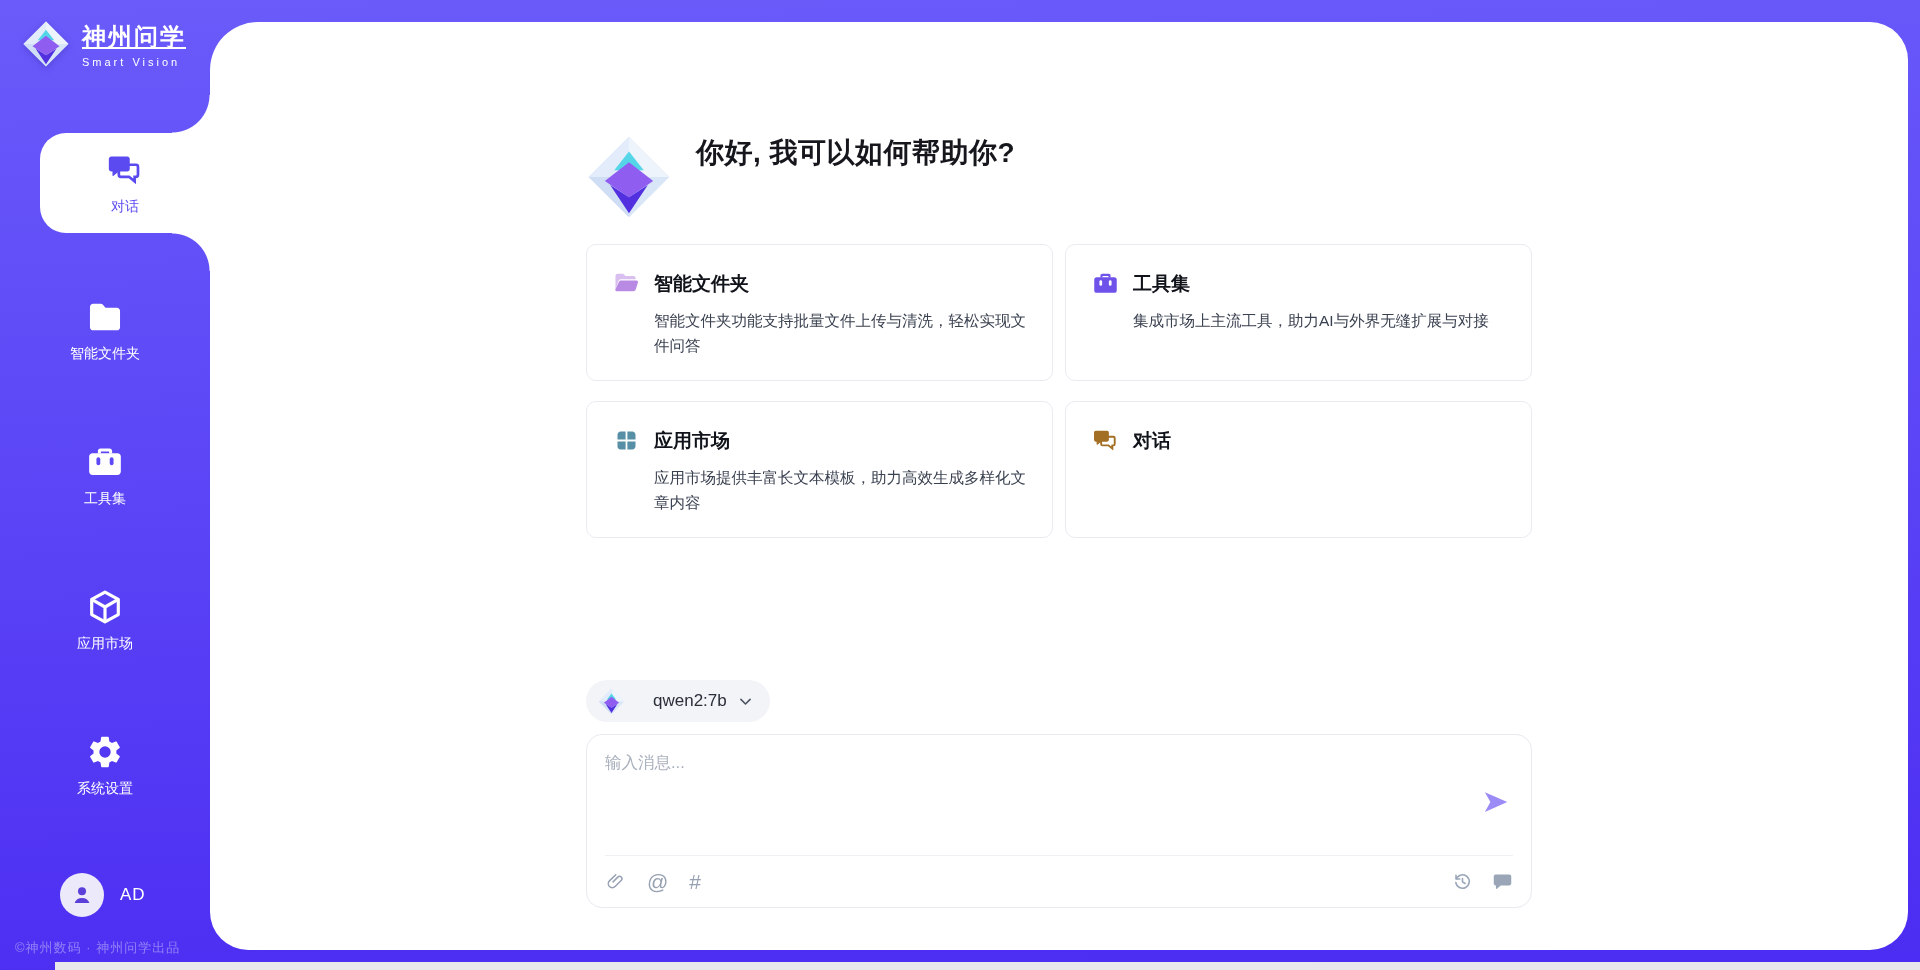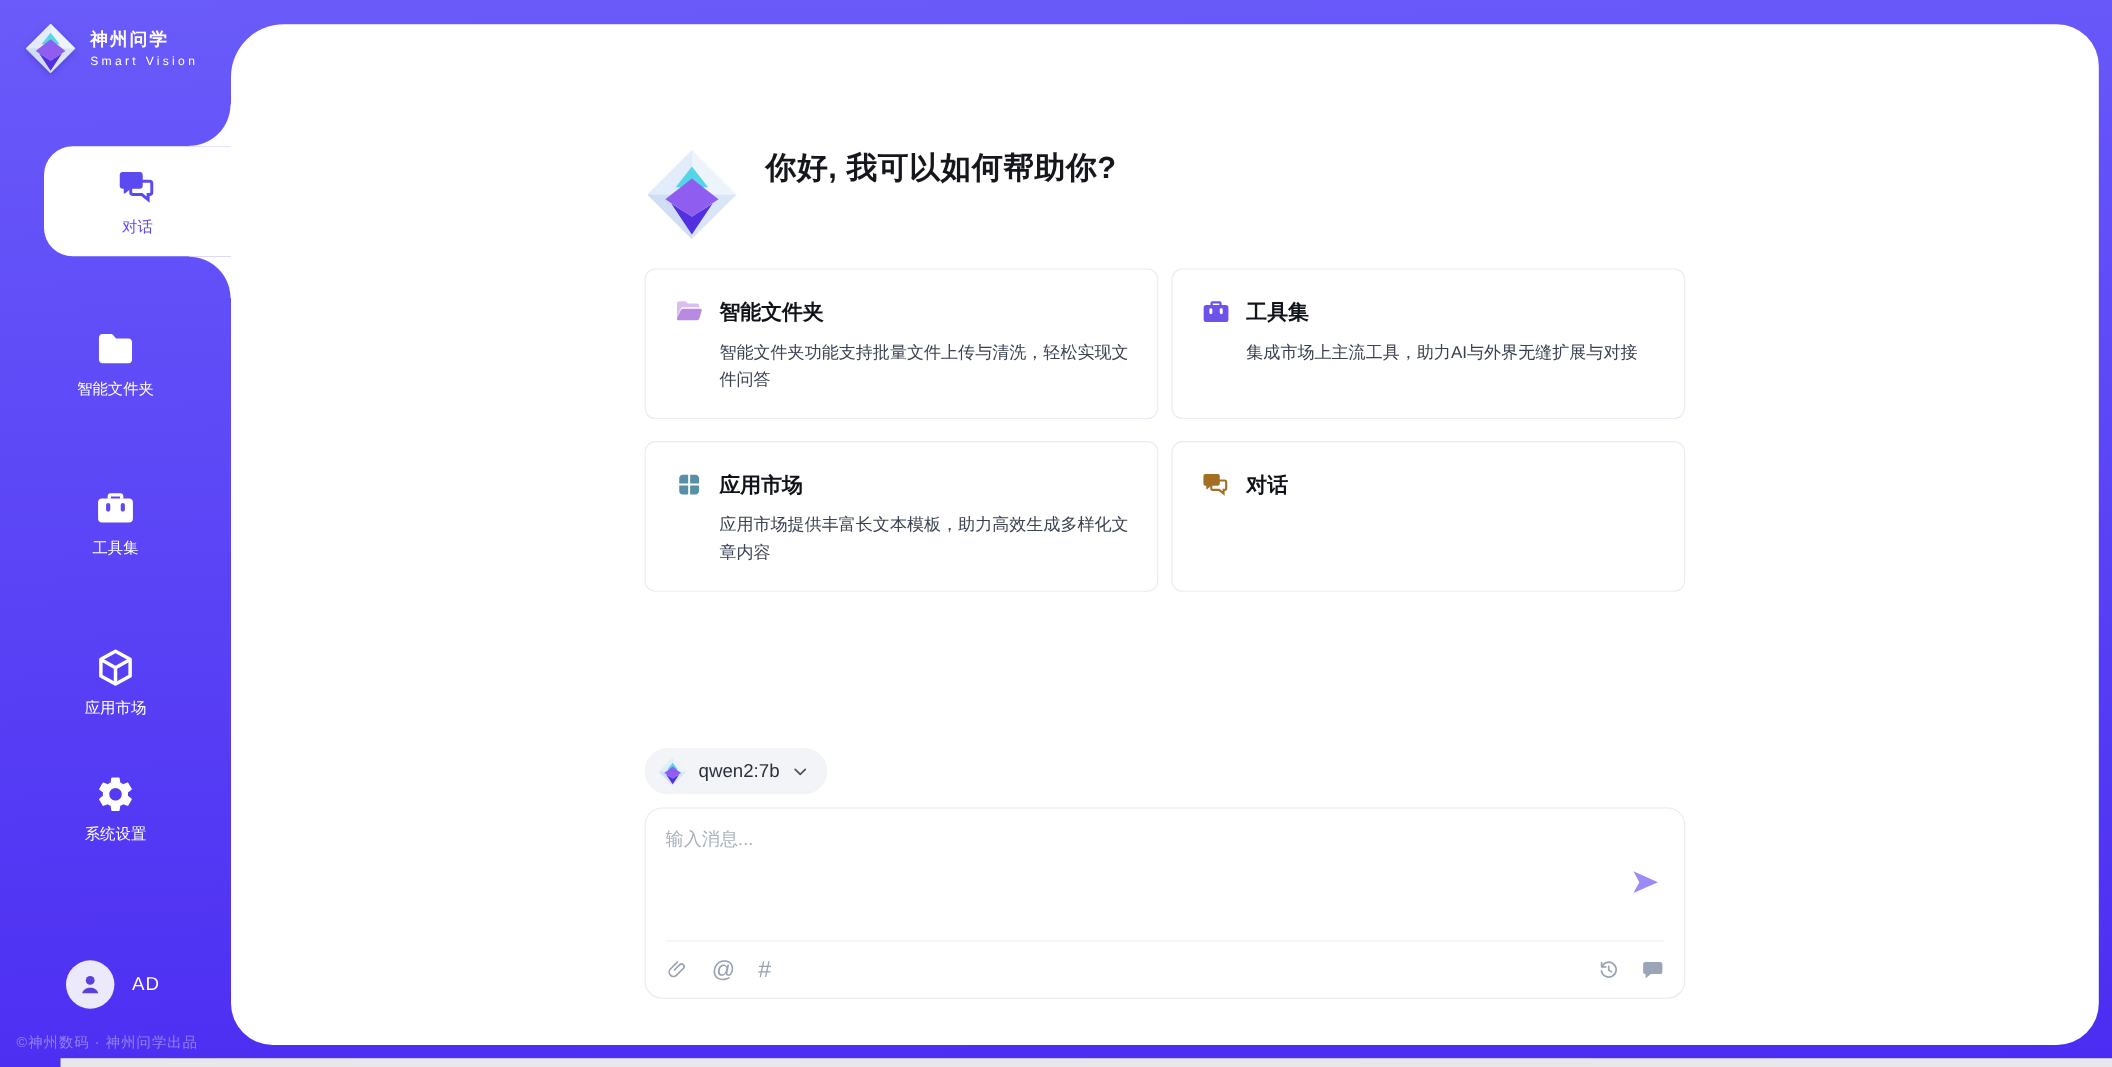--- a/index.html
+++ b/index.html
@@ -7,37 +7,37 @@
   body {
     font-family: "Liberation Sans", "DejaVu Sans", sans-serif;
     background: linear-gradient(178deg, #6a5bfa 0%, #5b45f6 48%, #4b2cf2 100%);
     position: relative;
   }
 
   
   .sidebar { position:absolute; left:0; top:0; width:210px; height:100%; z-index:2; }
   .logo-row { position:absolute; top:20px; left:22px; display:flex; align-items:center; gap:12px; }
   .logo-diamond { width:48px; height:48px; filter: drop-shadow(0 2px 3px rgba(30,10,120,.25)); }
-  .logo-text .t1 { color:#fff; font-size:16px; font-weight:700; letter-spacing:2px; }
+  .logo-text .t1 { color:#fff; font-size:24px; font-weight:700; letter-spacing:2px;text-decoration:underline; }
   .logo-text .t2 { color:#fff; font-size:11px; letter-spacing:3px; margin-top:3px; }
 
   .nav-item { position:absolute; left:0; width:210px; height:86px; display:flex; flex-direction:column;
               align-items:center; justify-content:center; gap:9px; color:#fff; cursor:pointer; }
   .nav-item .nav-label { font-size:14px; }
   .nav-item svg { width:38px; height:38px; }
   .nav-item { --cut:#5d49f6; }
 
   .nav-item.active { left:40px; width:170px; height:100px; background:#fff; border-radius:26px 0 0 26px;
                      color:#5b4af0; top:133px; }
   .nav-item.active::before, .nav-item.active::after { content:""; position:absolute; right:0; width:38px; height:38px; }
   .nav-item.active::before { top:-38px; background: radial-gradient(circle 38px at 0 0, rgba(0,0,0,0) 37px, #fff 38px); }
   .nav-item.active::after  { bottom:-38px; background: radial-gradient(circle 38px at 0 100%, rgba(0,0,0,0) 37px, #fff 38px); }
   .nav-item.active { --cut:#ffffff; }
 
-  .n1 { top:287px; } .n2 { top:432px; } .n3 { top:577px; } .n4 { top:692px;font-family:Liberation Serif, serif; }
+  .n1 { top:287px; } .n2 { top:432px; } .n3 { top:577px; } .n4 { top:722px;font-family:Liberation Serif, serif; }
 
   .user-row { position:absolute; bottom:53px; left:60px; display:flex; align-items:center; gap:16px; }
   .avatar { width:44px; height:44px; border-radius:50%; background:#ece9fb; display:flex; align-items:center; justify-content:center; }
   .avatar svg { width:26px; height:26px; color:#5b3fd8; }
   .user-name { color:#fff; font-size:17px; font-weight:500; letter-spacing:1px; }
   .side-footer { position:absolute; bottom:13px; left:15px; font-size:13px; color:rgba(255,255,255,.38); letter-spacing:1px; }
 
   .bottom-strip { position:absolute; left:55px; right:0; bottom:0; height:8px; background:#e7e7ec; z-index:5; }
 
   
@@ -56,21 +56,21 @@
   .card-head svg { width:27px; height:27px; flex:0 0 auto; }
   .card-title { font-size:19px; font-weight:700; color:#101319; }
   .card-desc { margin-top:11px; margin-left:41px; font-size:15.5px; line-height:1.62; color:#3a4150; }
   .card { --cut:#ffffff; }
   .ic-c1 { color:#b98ae4; } .ic-c2 { color:#6f52ea; } .ic-c3 { color:#568fa6; } .ic-c4 { color:#a36f24; }
 
   .composer-area { margin-top:auto; margin-bottom:42px; width:100%; }
   .model-pill { display:inline-flex; align-items:center; gap:10px; height:42px; padding:0 16px 0 12px;
                 background:#f3f4f8; border-radius:21px; cursor:pointer; }
   .model-pill .md { width:27px; height:27px; }
-  .model-name { font-size:17px; color:#2b2f3a; }
+  .model-name { font-size:17px; color:#2b2f3a;margin-left:18px; }
   .model-pill .chev { width:17px; height:17px; color:#4b5260; display:flex; }
 
   .composer { margin-top:12px; width:100%; height:174px; border:1.5px solid #e8eaf1; border-radius:16px;
               display:flex; flex-direction:column; padding:13px 18px 0; background:#fff; }
   .composer-top { flex:1; display:flex; align-items:flex-start; gap:10px; }
   .composer-top textarea { flex:1; border:none; outline:none; resize:none; height:100%;
               font-family:inherit; font-size:16.5px; color:#2b2f3a; padding-top:4px; background:transparent; }
   .composer-top textarea::placeholder { color:#a9b0bd; }
   .send-btn { align-self:center; width:30px; height:30px; color:#9a8bf7; cursor:pointer; display:flex; margin-right:2px; }
   .send-btn svg { width:100%; height:100%; }

